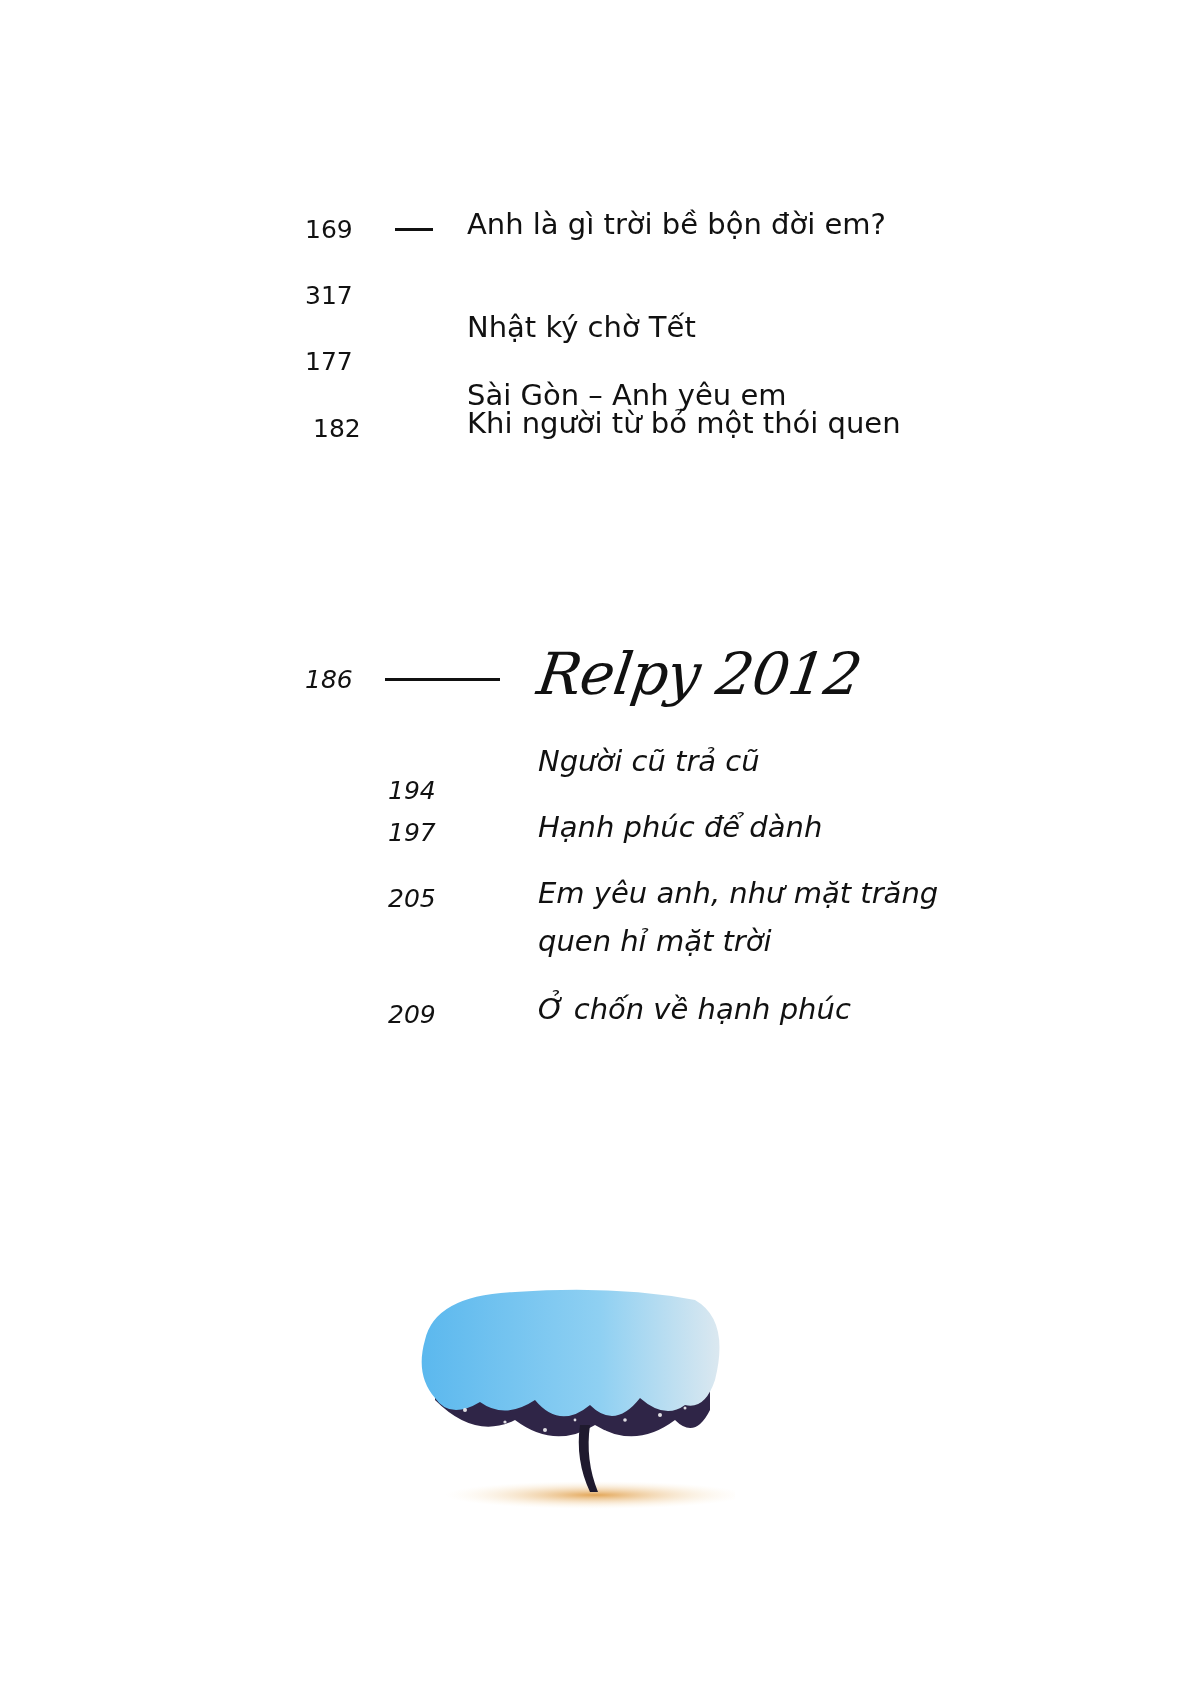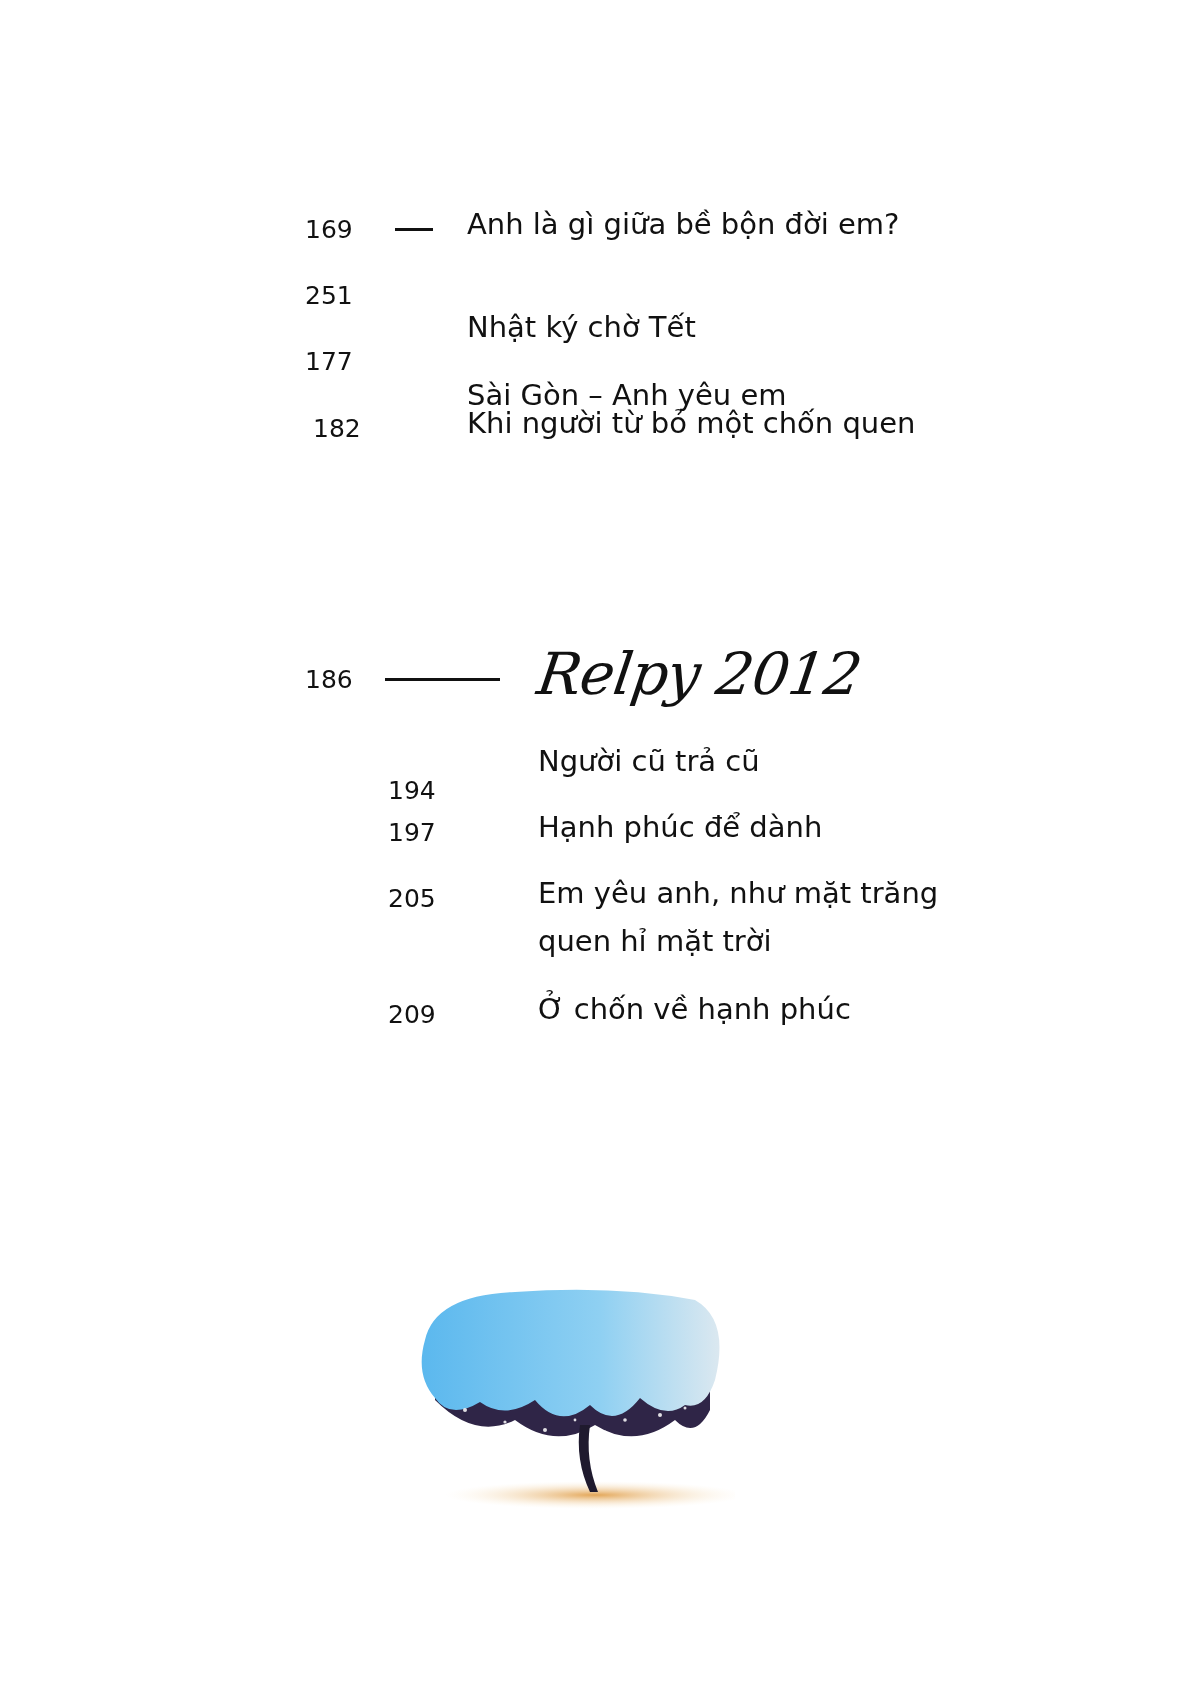--- a/index.html
+++ b/index.html
@@ -1,44 +1,44 @@
 <!DOCTYPE html>
 <html><head>
 <meta charset="utf-8">
 <style>
   html, body { margin: 0; padding: 0; background: #ffffff; }
   body { width: 1190px; height: 1684px; position: relative; overflow: hidden;
          font-family: "DejaVu Sans", "Liberation Sans", sans-serif; color: #111; }
   .entry { position: absolute; font-size: 29px; line-height: 38px; }
   .num { position: absolute; font-size: 25px; }
   .dash { position: absolute; height: 3px; background: #111; }
-  .italic { }
+  .italic { font-style: italic; }
   .section-title { position: absolute; font-family: "DejaVu Serif", "Liberation Serif", serif;
                    font-style: italic; font-size: 58px; letter-spacing: -1px; transform: skewX(-8deg); }
   .tree { position: absolute; left: 395px; top: 1280px; width: 340px; height: 230px; }
 </style>
 </head>
 <body>
 
 <div>
   <span class="num" style="left:305px; top:215px;">169</span>
   <div class="dash" style="left:395px; top:228px; width:38px;"></div>
-  <span class="entry" style="left:467px; top:205px;">Anh là gì giữa bề bộn đời em?</span>
+  <span class="entry" style="left:467px; top:205px;">Anh là gì trời bề bộn đời em?</span>
 </div>
 <div>
-  <span class="num" style="left:305px; top:281px;">251</span>
+  <span class="num" style="left:305px; top:281px;">317</span>
   <span class="entry" style="left:467px; top:271px;margin-top:37px;">Nhật ký chờ Tết</span>
 </div>
 <div>
   <span class="num" style="left:305px; top:347px;">177</span>
   <span class="entry" style="left:467px; top:328px;margin-top:48px;">Sài Gòn – Anh yêu em</span>
 </div>
 <div>
   <span class="num" style="left:305px; top:414px;margin-left:8px;">182</span>
-  <span class="entry" style="left:467px; top:404px;">Khi người từ bỏ một chốn quen</span>
+  <span class="entry" style="left:467px; top:404px;">Khi người từ bỏ một thói quen</span>
 </div>
 
 <div>
   <span class="num italic" style="left:305px; top:665px;">186</span>
   <div class="dash" style="left:385px; top:678px; width:115px;"></div>
   <span class="section-title" style="left:538px; top:640px;">Relpy 2012</span>
 </div>
 
 <div>
   <span class="num italic" style="left:388px; top:776px;">194</span>

